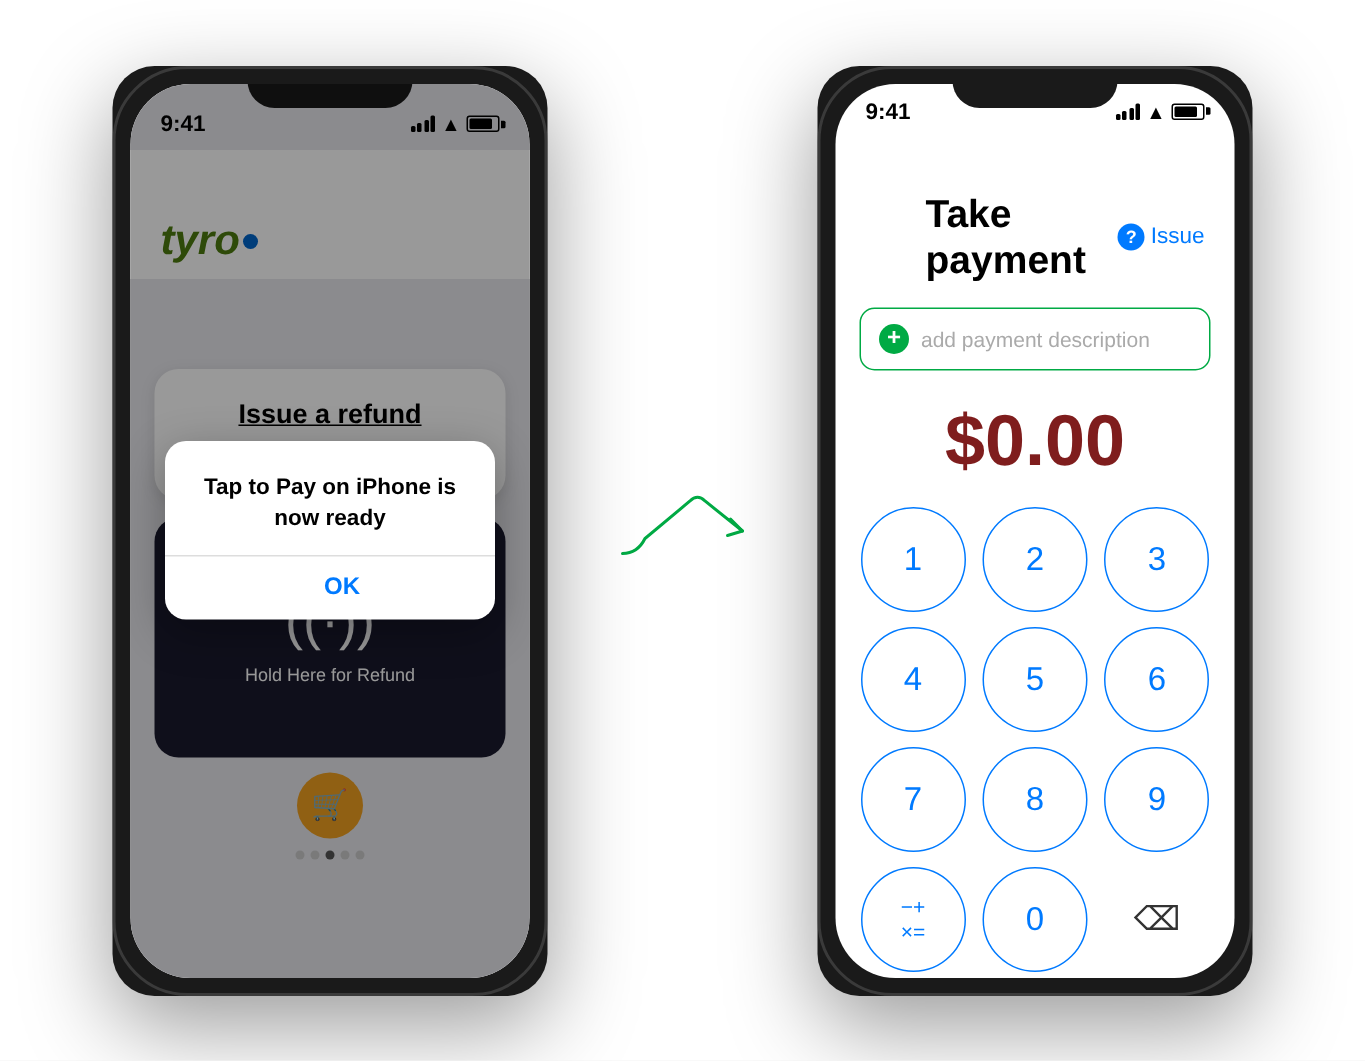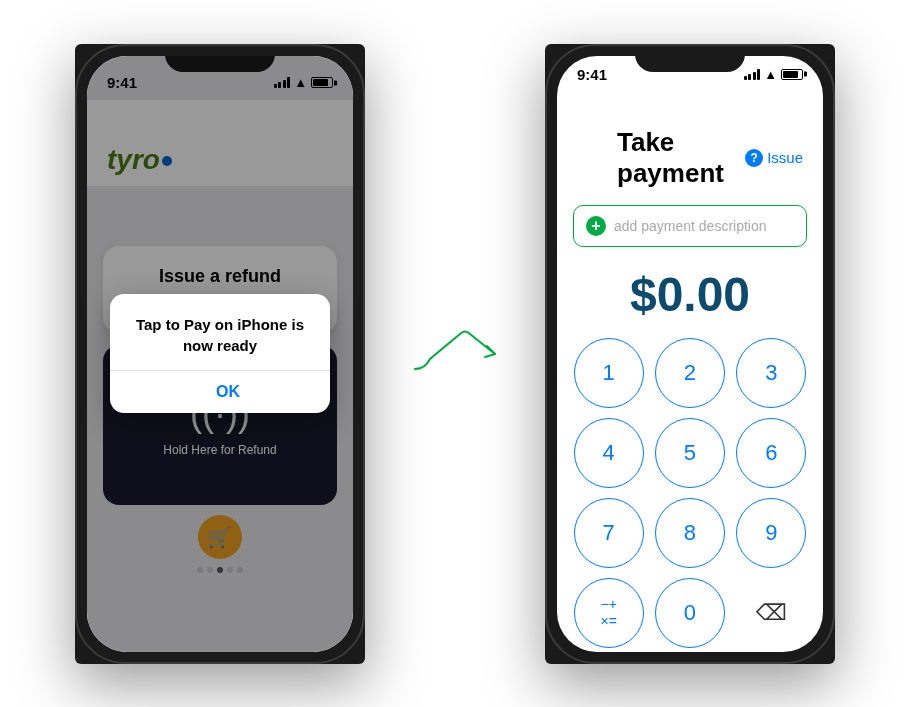--- a/index.html
+++ b/index.html
@@ -22,21 +22,21 @@
       width: 100%;
       height: 100%;
       background: white;
     }
 
     
     .phone {
       width: 290px;
       height: 620px;
       background: #1a1a1a;
-      border-radius: 6px;
+      border-radius: 28px;
       position: relative;
       box-shadow: 0 20px 60px rgba(0,0,0,0.4);
       overflow: hidden;
     }
 
     .phone::before {
       content: '';
       position: absolute;
       top: 0; left: 0; right: 0; bottom: 0;
       border-radius: 50px;
@@ -118,20 +118,21 @@
       vertical-align: middle;
     }
 
     .refund-card {
       margin: 60px 16px 0;
       background: white;
       border-radius: 16px;
       padding: 20px;
       text-align: center;
       box-shadow: 0 2px 10px rgba(0,0,0,0.1);
+      text-decoration: underline;
     }
 
     .refund-card h2 {
       font-size: 18px;
       font-weight: 700;
       margin-bottom: 8px;
     }
 
     .refund-card p {
       font-size: 13px;
@@ -306,21 +307,21 @@
     .desc-text {
       color: #aaa;
       font-size: 14px;
     }
 
     .amount-display {
       text-align: center;
       padding: 16px 0 8px;
       font-size: 48px;
       font-weight: 700;
-      color: #0c4a6e;
+      color: #7f1d1d;
     }
 
     
     .numpad {
       flex: 1;
       padding: 8px 16px;
       display: grid;
       grid-template-columns: repeat(3, 1fr);
       grid-template-rows: repeat(4, 1fr);
       gap: 10px;

